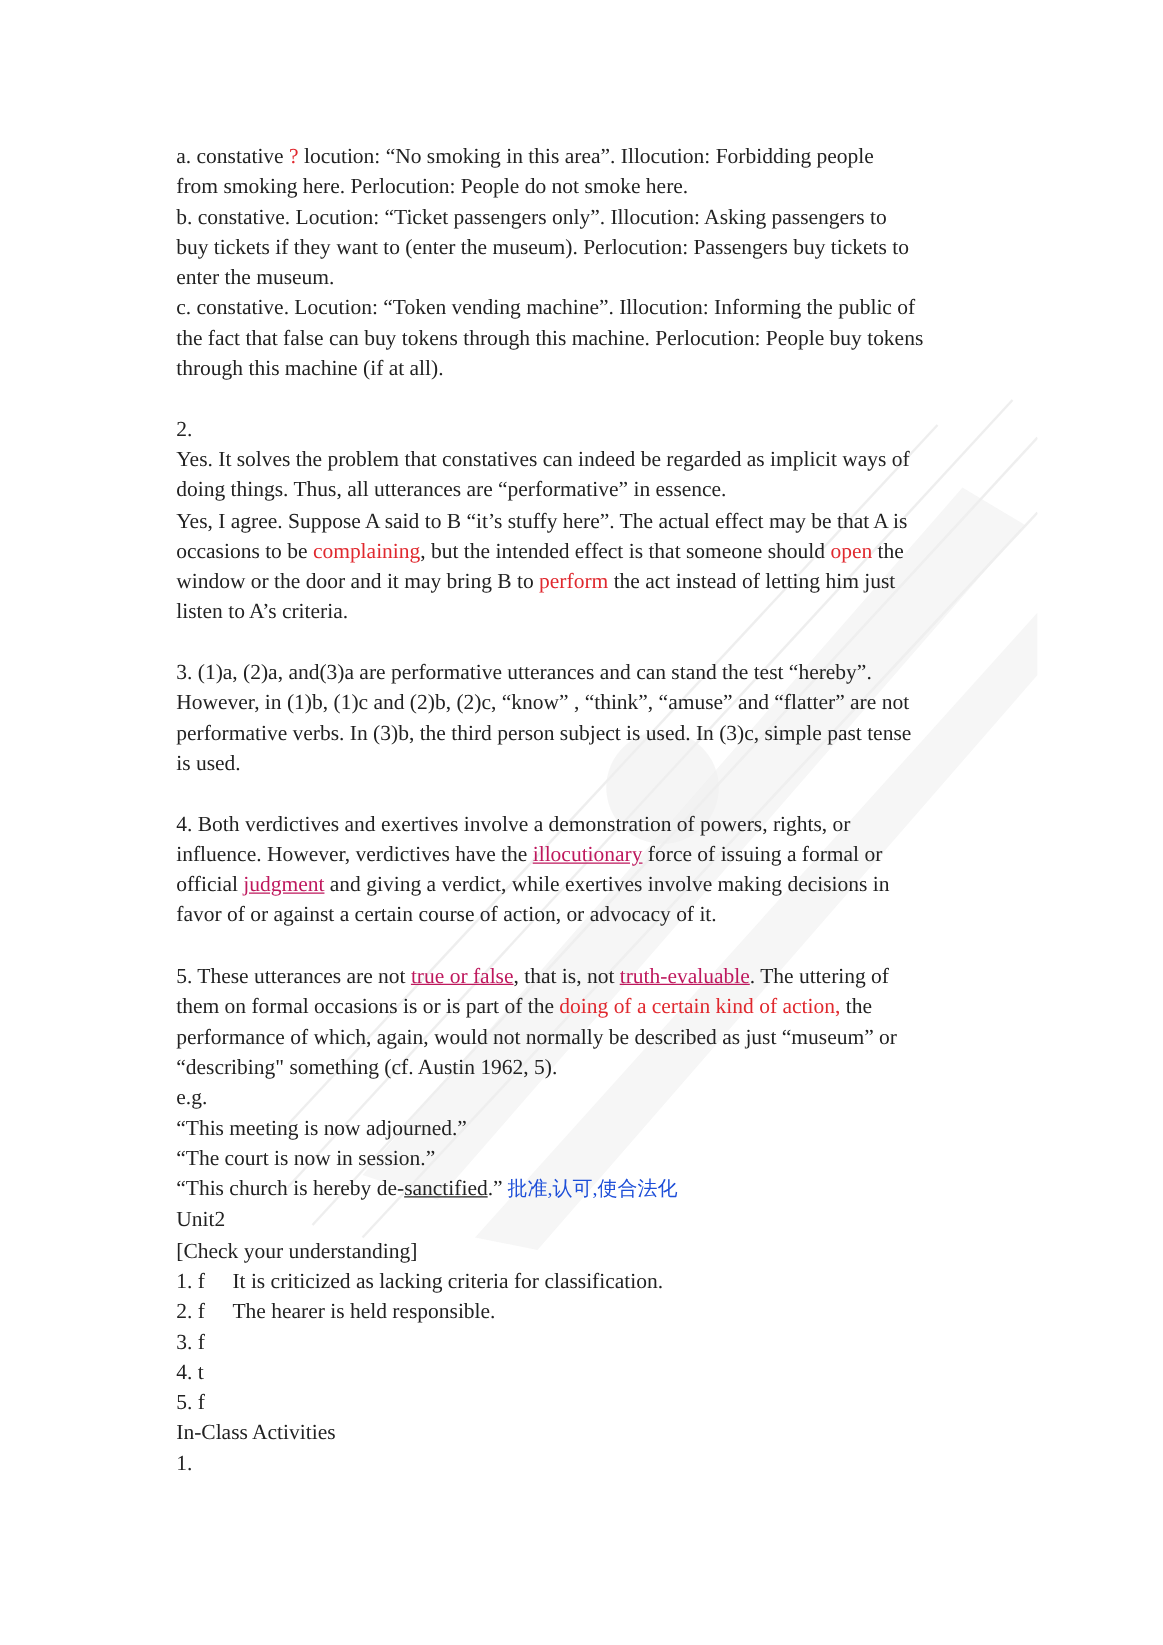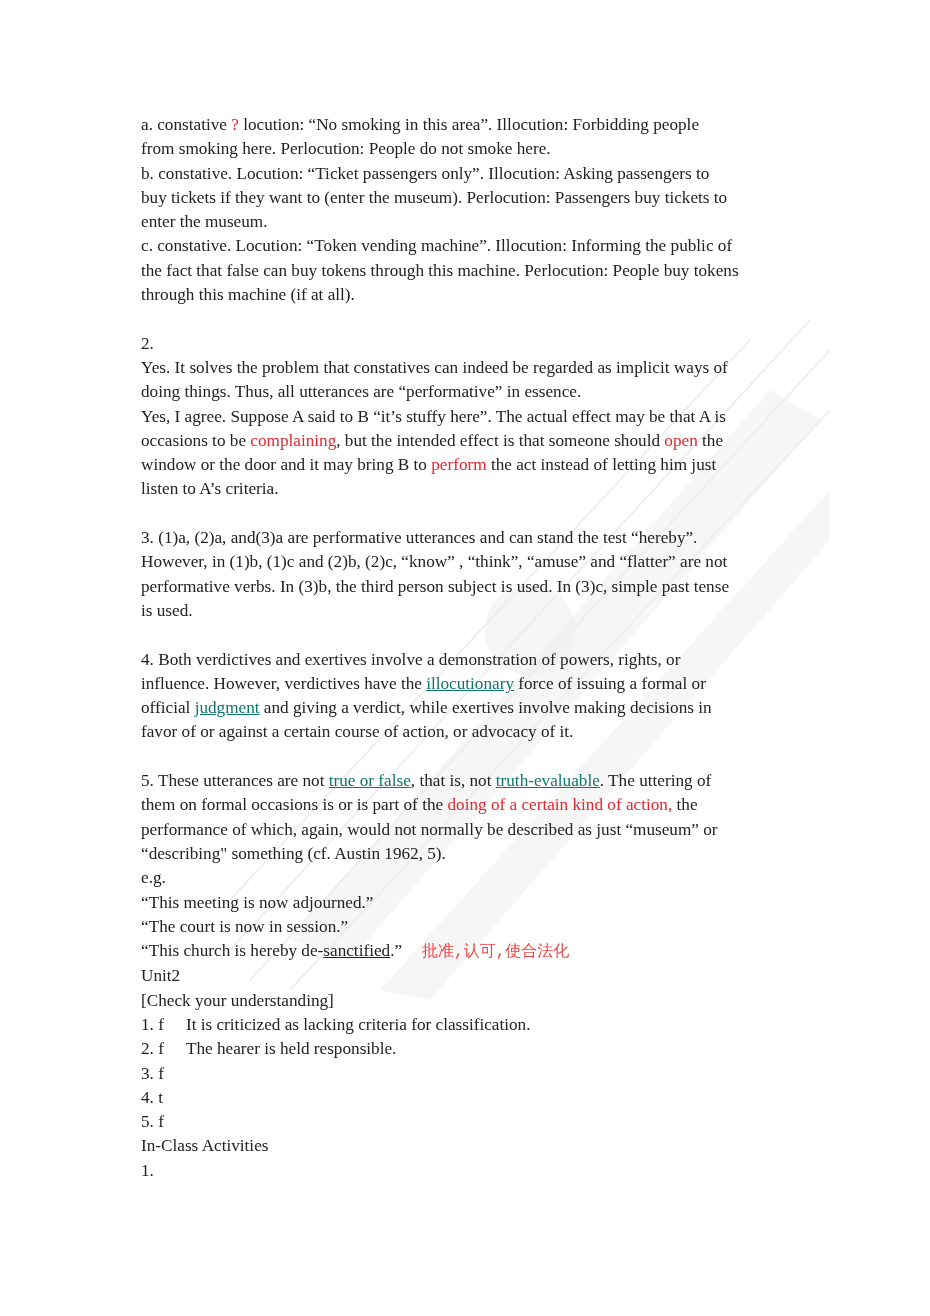--- a/index.html
+++ b/index.html
@@ -5,24 +5,24 @@
   html, body { margin: 0; padding: 0; background: #ffffff; }
   body { width: 930px; height: 1316px; position: relative; overflow: hidden; }
   .page {
     position: absolute; left: 141px; top: 113px; width: 660px;
     font-family: "Liberation Serif", "DejaVu Serif", serif;
     font-size: 17.2px; line-height: 24.3px; color: #222222;
   }
   .line { white-space: nowrap; }
   .gap { height: 24.3px; }
   .red { color: #e0282e; }
-  .link { color: #0f766e; text-decoration: underline; }
+  .link { color: #be185d; text-decoration: underline; }
   .ul { text-decoration: underline; }
   .bold { font-weight: normal; }
-  .cjk { color: #ef4444; font-family: Liberation Mono, monospace; font-size: 16px; margin-left: 20px; }
+  .cjk { color: #1d4ed8; font-family: Liberation Serif, serif; font-size: 16px; margin-left: 4px; }
   .tab { display: inline-block; width: 22px; }
   .watermark {
     position: absolute; left: 230px; top: 300px; width: 600px; height: 700px;
     pointer-events: none; opacity: 0.35;
   }
 </style>
 </head>
 <body>
 
 <svg class="watermark" viewBox="0 0 600 700">

